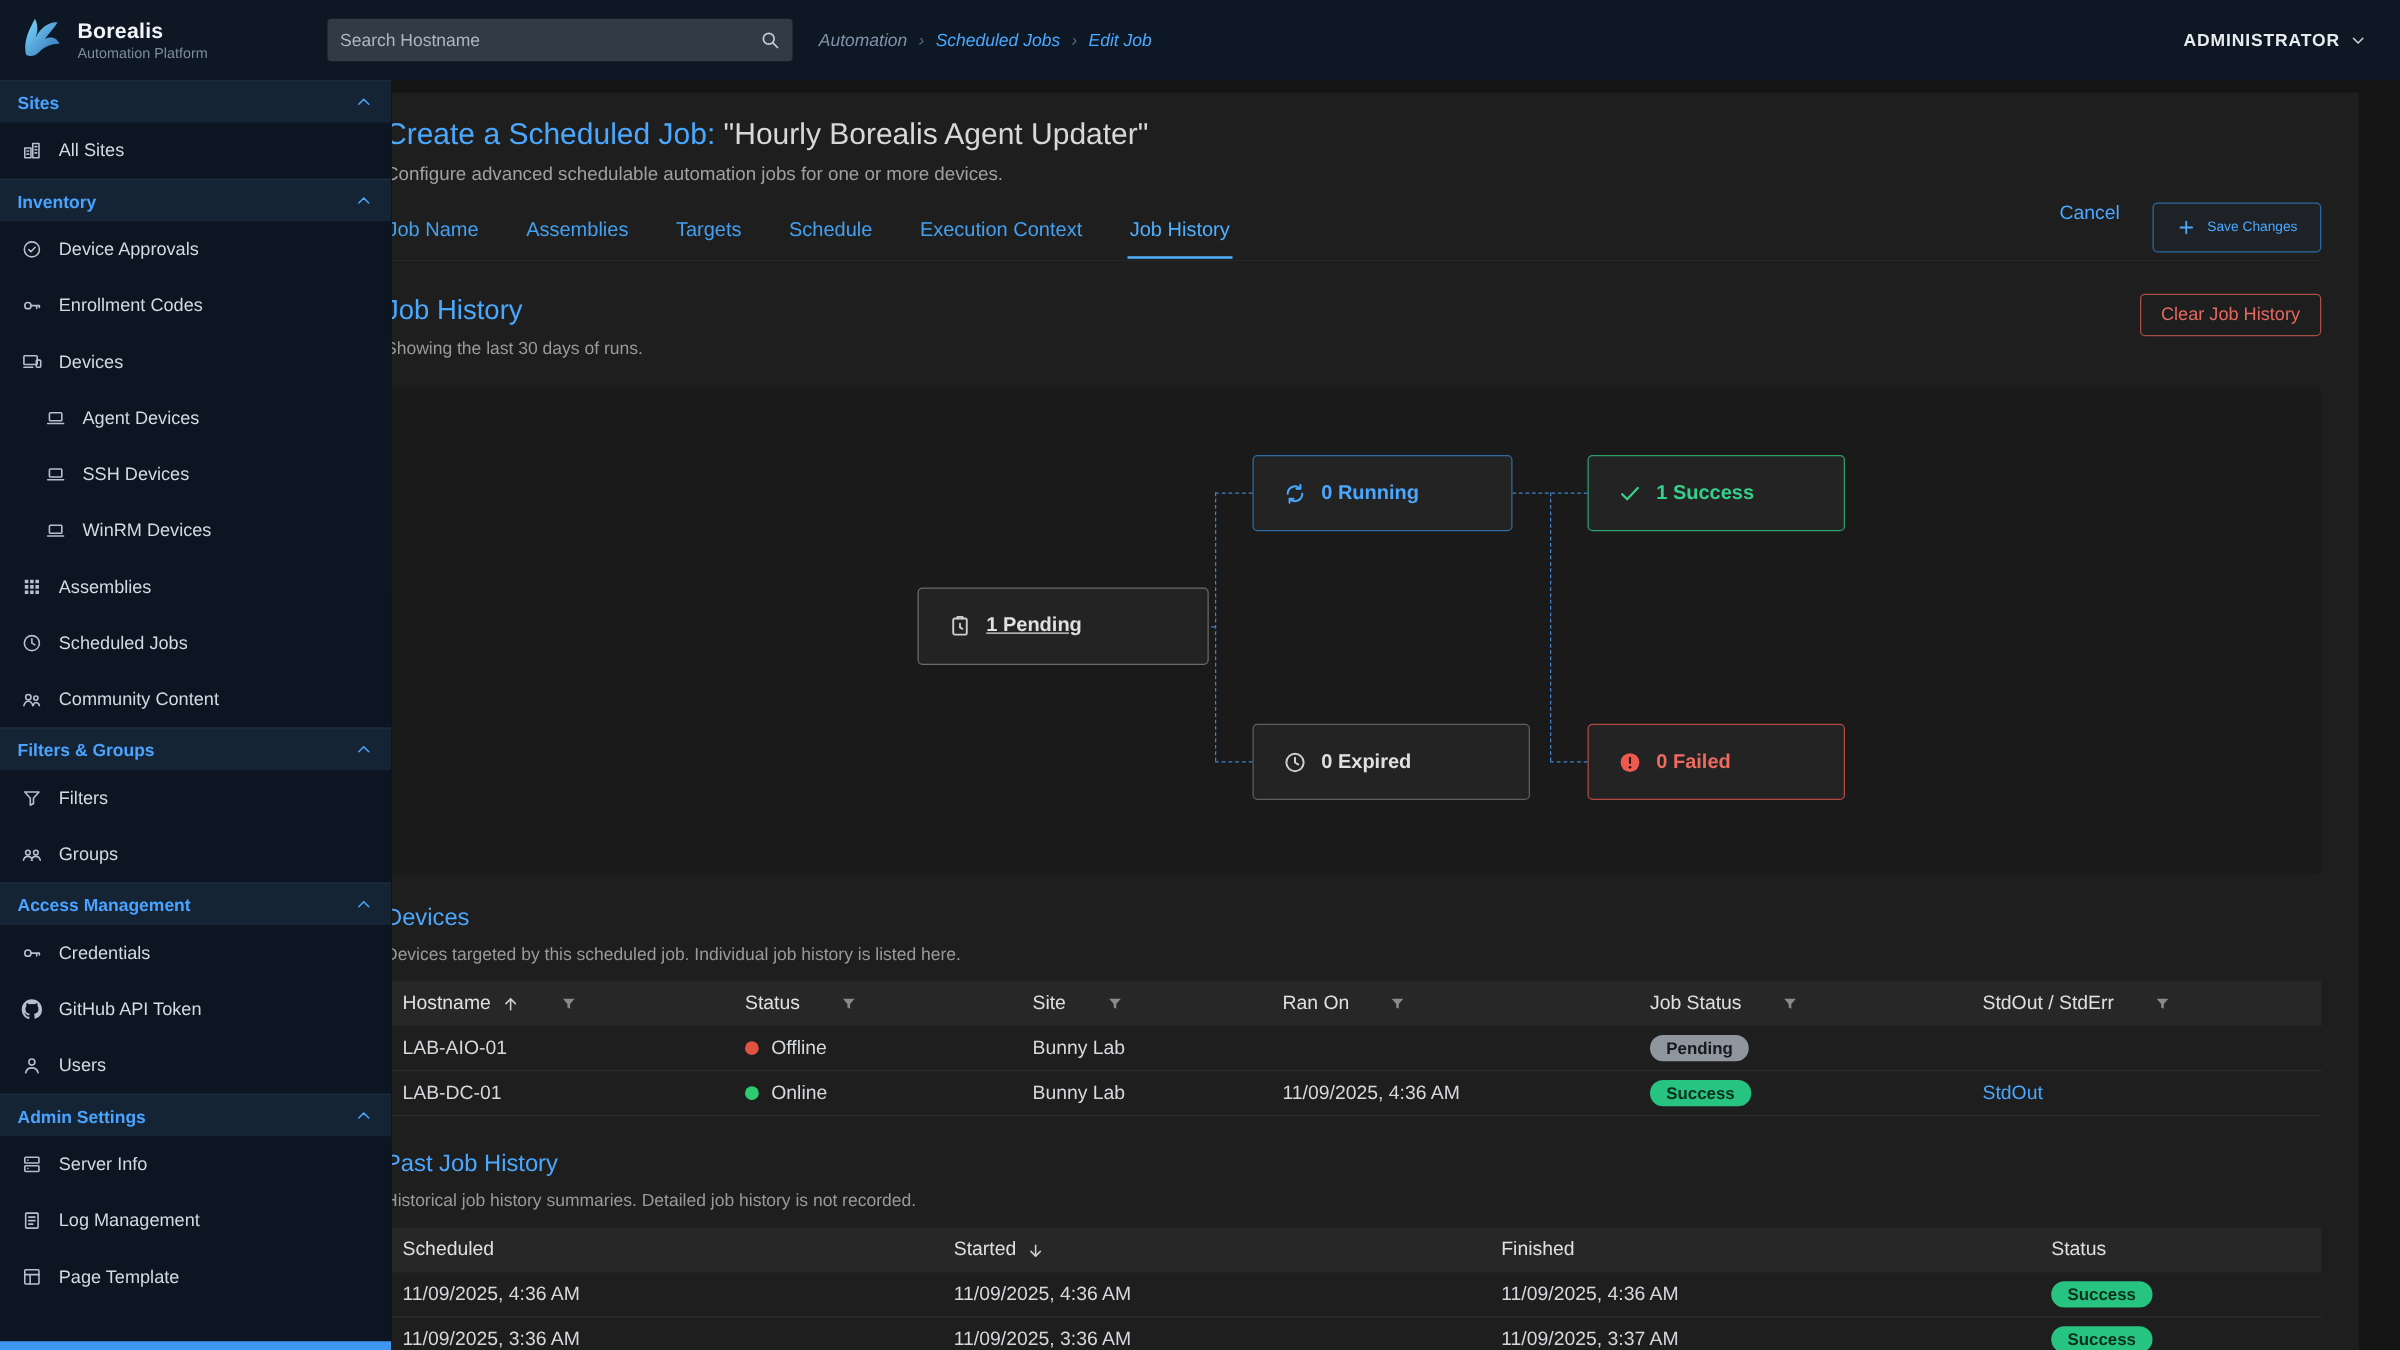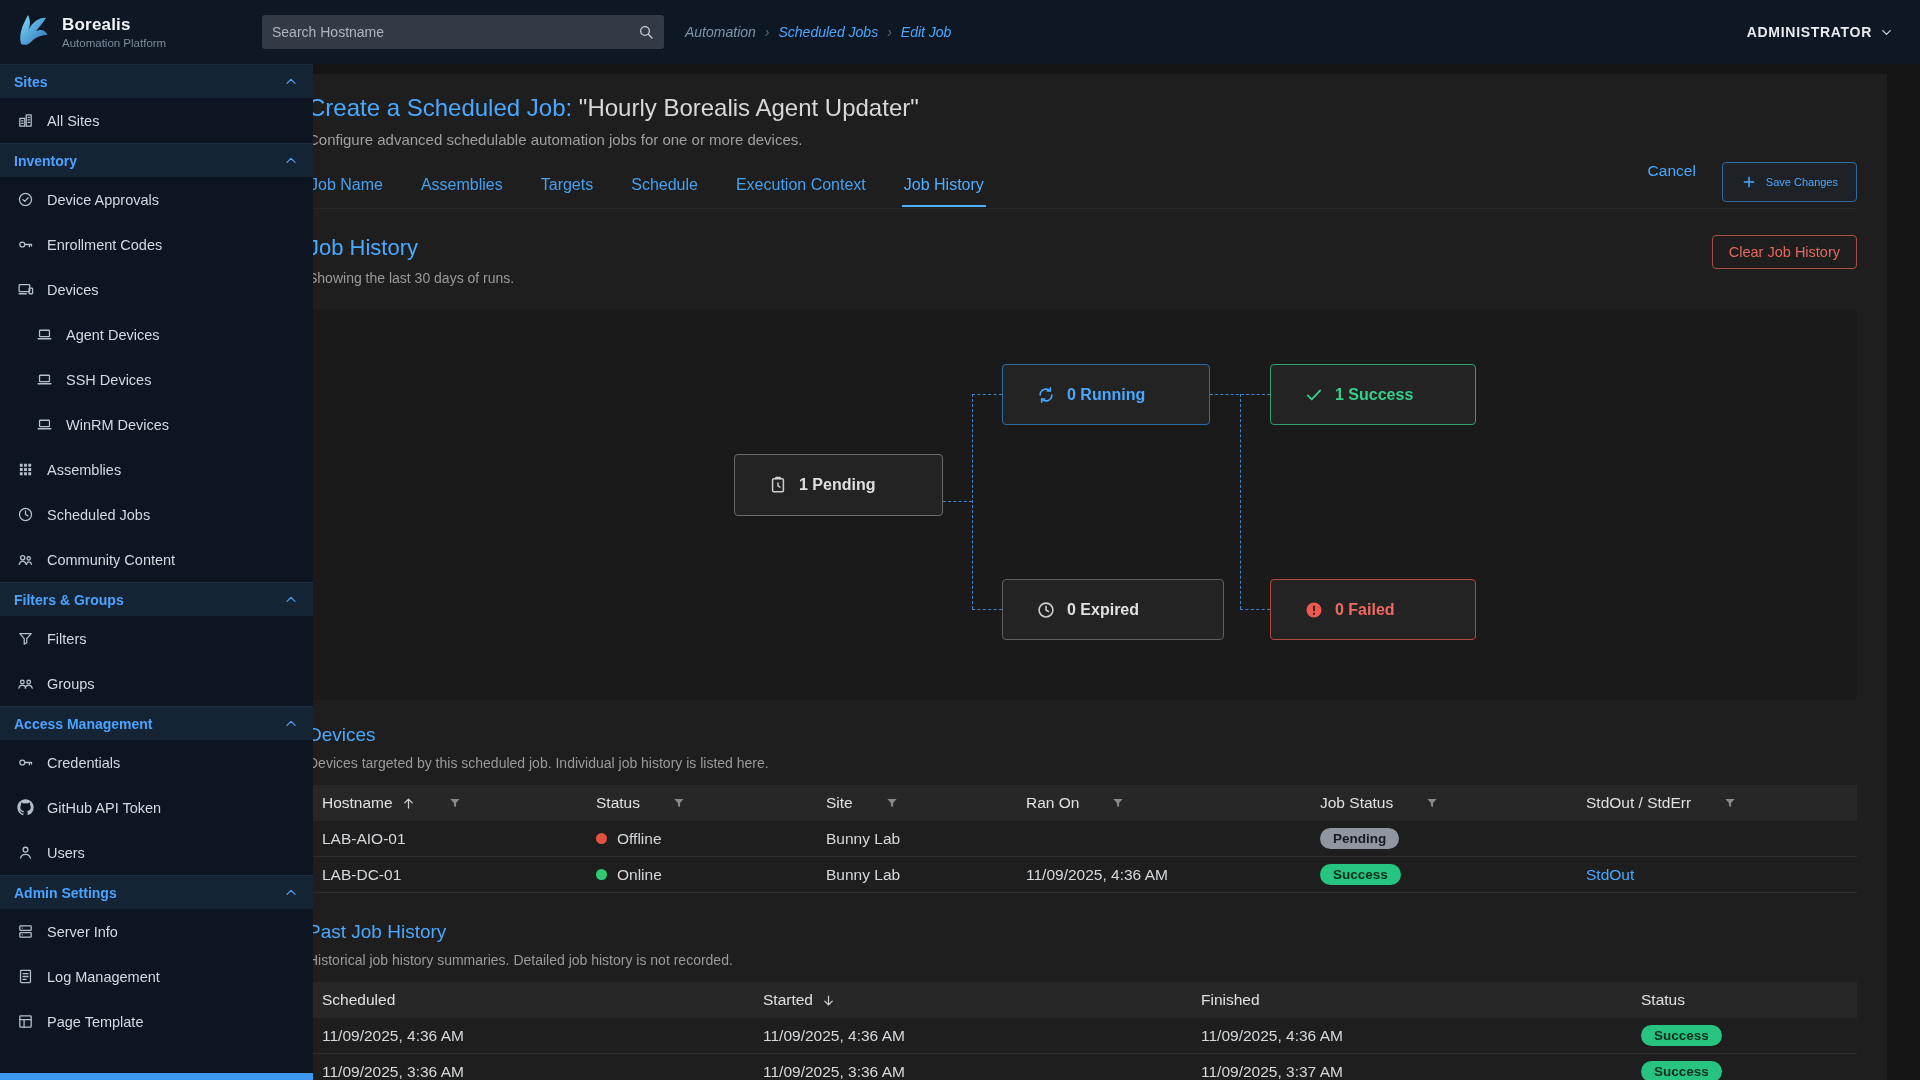--- a/index.html
+++ b/index.html
@@ -14,21 +14,21 @@
   }
   svg { display:block; }
   .icon svg { width:17px; height:17px; stroke:#b6c0cc; stroke-width:1.8; fill:none; stroke-linecap:round; stroke-linejoin:round; }
   .icon.fill svg { fill:#b6c0cc; stroke:none; }
 
   
   .topbar { position:fixed; top:0; left:0; right:0; height:64px; background:var(--topbar); display:flex; align-items:center; z-index:20; }
   .brand { width:260px; flex:0 0 260px; display:flex; align-items:center; gap:10px; padding-left:12px; }
   .brand-text .name { color:#f2f5f8; font-size:17px; font-weight:700; letter-spacing:.2px; }
   .brand-text .sub { color:#7f8b99; font-size:11.5px; margin-top:2px; }
-  .search-box { margin-left:2px; width:402px; height:34px; background:#323a45; border-radius:3px; display:flex; align-items:center; padding:0 10px; }
+  .search-box { margin-left:2px; width:372px; height:34px; background:#323a45; border-radius:3px; display:flex; align-items:center; padding:0 10px; }
   .search-box input { flex:1; background:transparent; border:none; outline:none; color:#e3e7eb; font-size:14px; font-family:inherit; }
   .search-box input::placeholder { color:#aeb6bf; }
   .search-icon svg { width:16px; height:16px; stroke:#c7ced6; stroke-width:2; fill:none; stroke-linecap:round; }
   .breadcrumb { margin-left:21px; display:flex; align-items:center; gap:9px; font-size:14px;font-style:italic; }
   .crumb-0 { color:#7e93a8; } .crumb-1 { color:var(--accent); } .crumb-2 { color:var(--accent); }
   .crumb-sep { color:#5a6a7a; font-size:14px; }
   .user-menu { margin-left:auto; margin-right:26px; display:flex; align-items:center; gap:7px; color:#e8ecef; font-size:14px; font-weight:600; letter-spacing:.7px; cursor:default; }
   .chev svg { width:15px; height:15px; stroke:#cdd4da; stroke-width:2; fill:none; stroke-linecap:round; stroke-linejoin:round; }
 
   
@@ -57,23 +57,23 @@
   .save-btn { display:flex; align-items:center; gap:9px; height:40px; padding:0 18px; border:1px solid #2d6aa3; border-radius:4px; color:var(--accent); font-size:11px; background:rgba(45,106,163,0.07); cursor:pointer; }
   .save-btn svg { width:16px; height:16px; stroke:var(--accent); stroke-width:2.2; stroke-linecap:round; }
 
   .jh-header { margin-top:26px; display:flex; align-items:flex-start; }
   .sec-title { color:var(--accent); font-size:22px; font-weight:500; }
   .sec-desc { margin-top:9px; font-size:14px; color:#9a9a9a; }
   .clear-btn { margin-left:auto; padding:8px 16px; border:1px solid #a94e45; border-radius:4px; color:#e46a5f; font-size:14.5px; background:transparent; cursor:pointer; font-family:inherit; }
 
   
   .flow { position:relative; margin-top:24px; height:390px; background:#1a1a1a; border-radius:4px; }
-  .node { position:absolute; display:flex; align-items:center; gap:11px; padding-left:33px; background:#232323; border:1px solid #666; border-radius:4px; font-size:16px; font-weight:700; color:#e0e0e0; }
+  .node { position:absolute; display:flex; align-items:center; gap:11px; padding-left:23px; background:#232323; border:1px solid #666; border-radius:4px; font-size:16px; font-weight:700; color:#e0e0e0; }
   .node svg { width:20px; height:20px; }
-  .node-pending { left:426px; top:144px; width:209px; height:62px; border-color:#6b6b6b; }
+  .node-pending { left:426px; top:160px; width:233px; height:62px; border-color:#6b6b6b;text-decoration:underline; }
   .node-running { left:694px; top:54px;  width:208px; height:61px; border-color:#2e6da4; color:var(--accent); }
   .node-success { left:962px; top:54px;  width:206px; height:61px; border-color:#2ea06a; color:#35d08a; }
   .node-expired { left:694px; top:269px; width:222px; height:61px; border-color:#5f5f5f; }
   .node-failed  { left:962px; top:269px; width:206px; height:61px; border-color:#b04a43; color:#ef6a5f; }
   .conn-h { position:absolute; border-top:1.5px dashed #3f83c9; height:0; }
   .conn-v { position:absolute; border-left:1.5px dashed #3f83c9; width:0; }
   .cv-left { left:664px; top:84px; height:215px; }
   .ch-p    { left:635px; top:191px; width:29px; }
   .ch-run  { left:664px; top:84px;  width:30px; }
   .ch-exp  { left:664px; top:299px; width:30px; }

